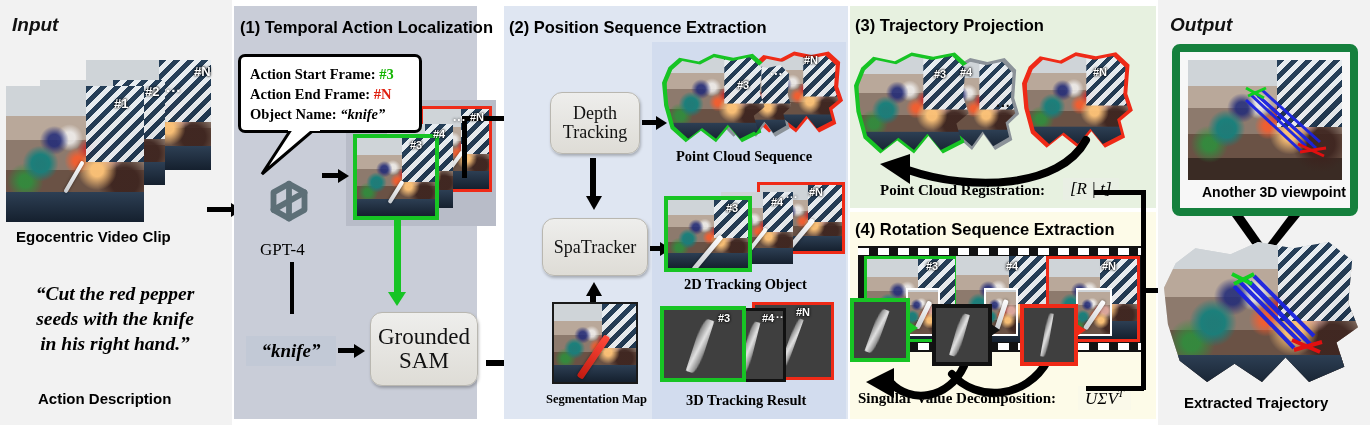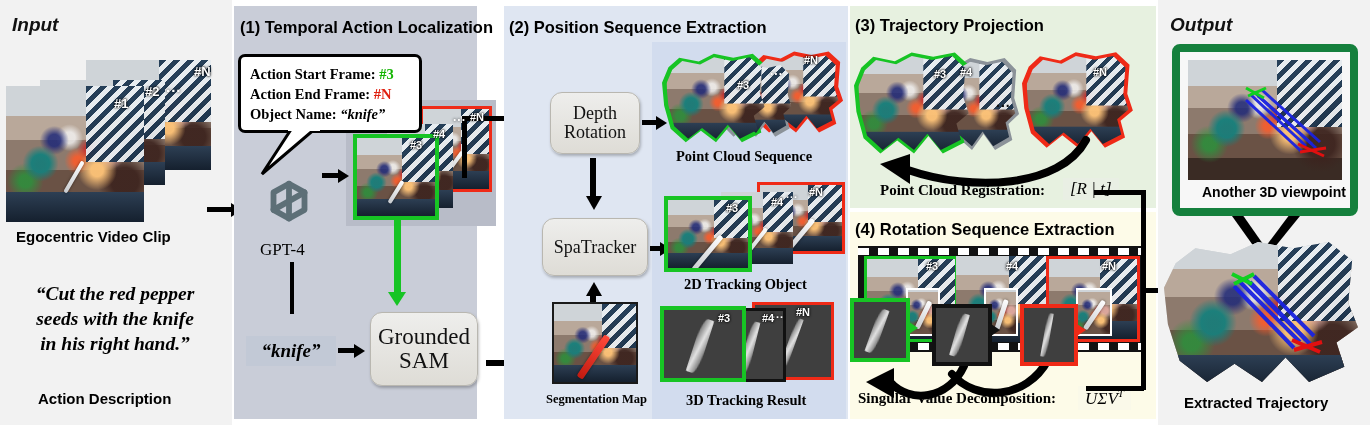--- a/index.html
+++ b/index.html
@@ -283,21 +283,21 @@
   </div>
 
   <div class="panel" id="panel-2">
     <div class="panel-title" style="left:5px;top:12px;font-size:16.5px;">(2) Position Sequence Extraction</div>
 
     <div style="position:absolute;left:148px;top:36px;width:194px;height:377px;background:#d2dcee;"></div>
 
     <div class="node" style="left:46px;top:86px;width:90px;height:62px;font-size:18px;">
       <div>
         <div>Depth</div>
-        <div>Rotation</div>
+        <div>Tracking</div>
       </div>
     </div>
 
     <div class="node" style="left:38px;top:212px;width:106px;height:58px;font-size:18px;">
       <span>SpaTracker</span>
     </div>
 
     <div class="arrow" style="left:82px;top:152px;">
       <div class="bar" style="left:4px;top:0;width:6px;height:42px;"></div>
       <div style="position:absolute;left:0;top:38px;width:0;height:0;

